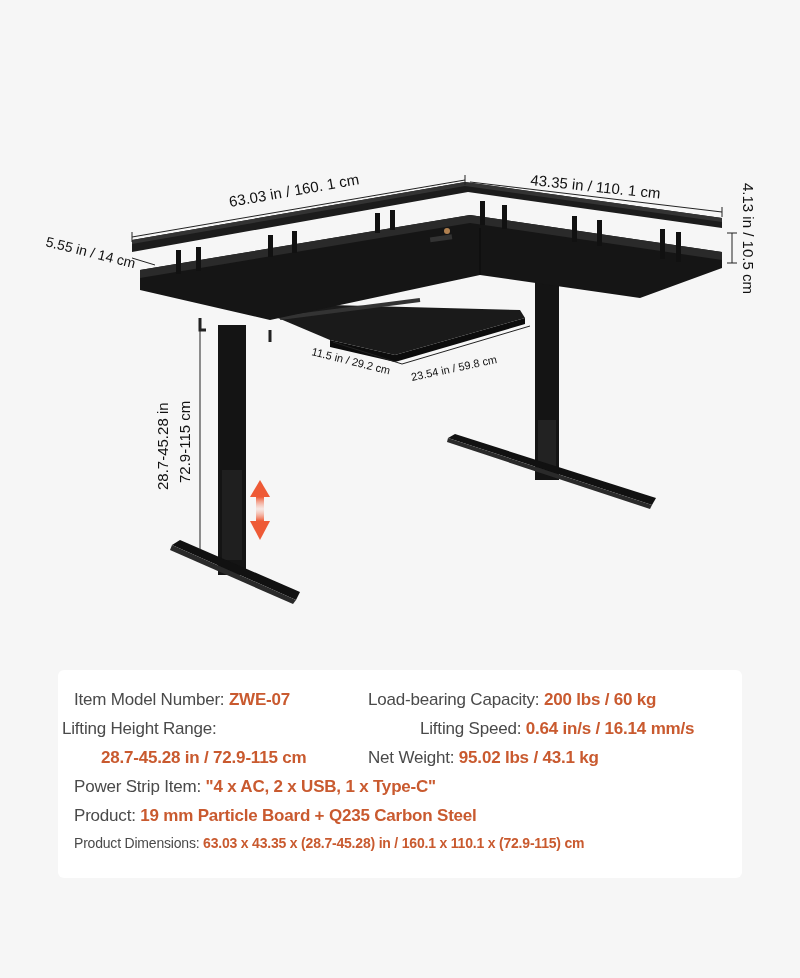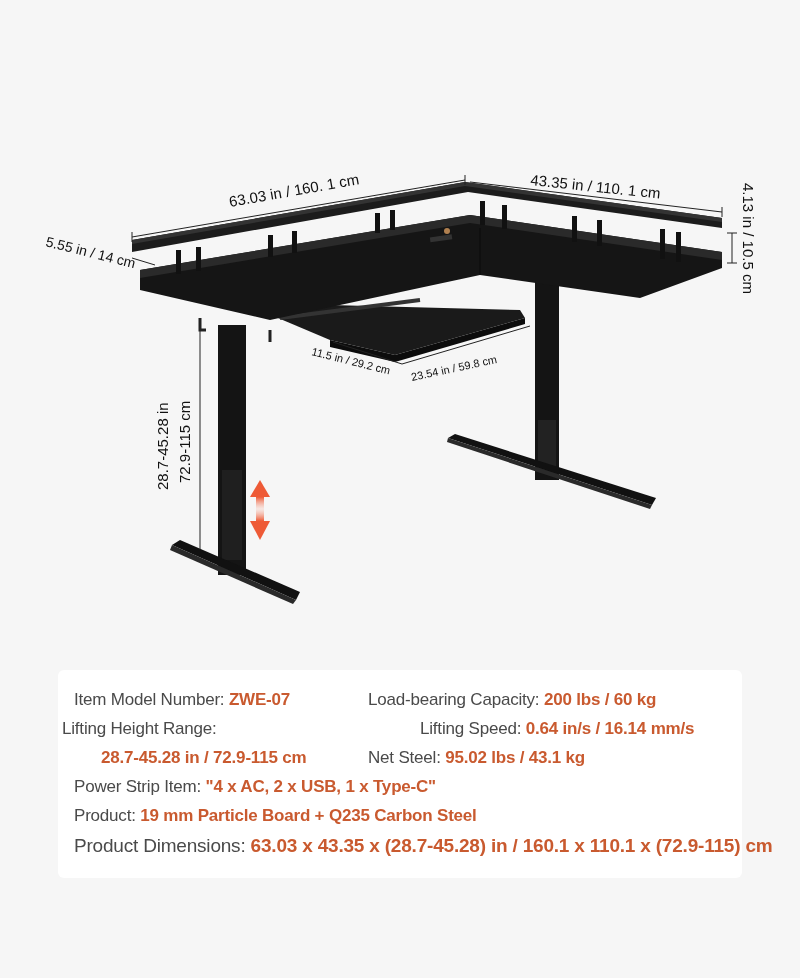--- a/index.html
+++ b/index.html
@@ -132,31 +132,31 @@
   </div>
   <div class="spec-line" style="left:318px; top:49px;margin-left:44px;">
     <span class="spec-label">Lifting Speed:</span>
     <span class="spec-value">0.64 in/s / 16.14 mm/s</span>
   </div>
 
   <div class="spec-line" style="left:16px; top:78px;margin-left:27px;">
     <span class="spec-value">28.7-45.28 in / 72.9-115 cm</span>
   </div>
   <div class="spec-line" style="left:310px; top:78px;">
-    <span class="spec-label">Net Steel:</span>
+    <span class="spec-label">Net Weight:</span>
     <span class="spec-value">95.02 lbs / 43.1 kg</span>
   </div>
 
   <div class="spec-line" style="left:16px; top:107px;">
     <span class="spec-label">Power Strip Item:</span>
     <span class="spec-value">"4 x AC, 2 x USB, 1 x Type-C"</span>
   </div>
 
   <div class="spec-line" style="left:16px; top:136px;">
     <span class="spec-label">Product:</span>
     <span class="spec-value">19 mm Particle Board + Q235 Carbon Steel</span>
   </div>
 
-  <div class="spec-line" style="left:16px; top:165px; font-size:19px;">
+  <div class="spec-line" style="left:16px; top:165px; font-size:14px;">
     <span class="spec-label">Product Dimensions:</span>
     <span class="spec-value">63.03 x 43.35 x (28.7-45.28) in / 160.1 x 110.1 x (72.9-115) cm</span>
   </div>
 </div>
 
 </body></html>

